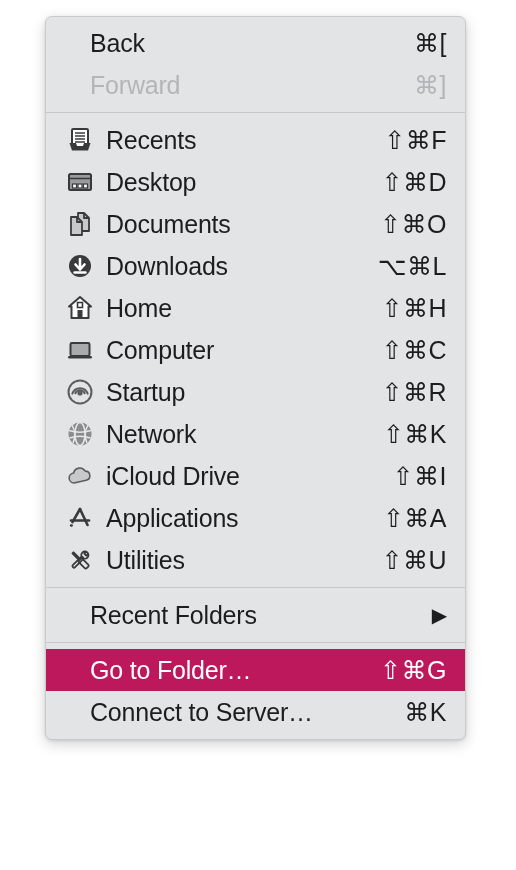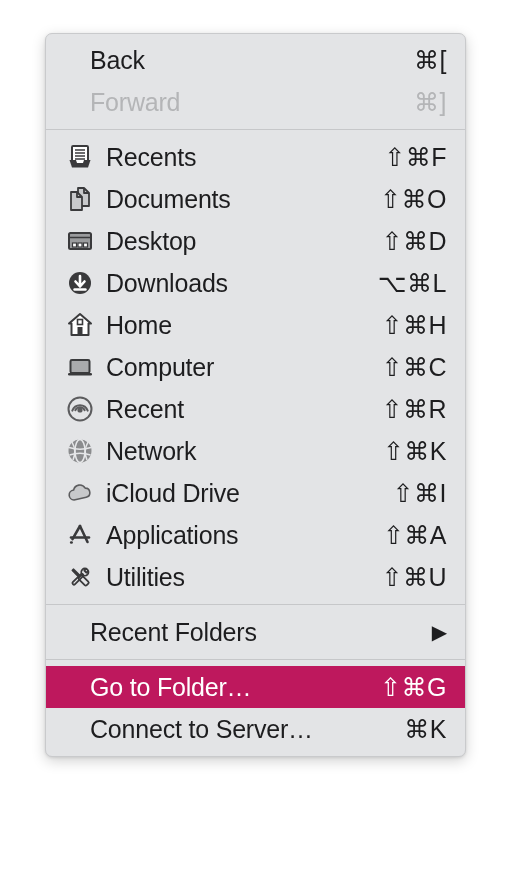--- a/index.html
+++ b/index.html
@@ -10,21 +10,21 @@
     height: 870px;
     background: #ffffff;
     font-family: "Liberation Sans", "DejaVu Sans", sans-serif;
     -webkit-font-smoothing: antialiased;
     overflow: hidden;
   }
 
   #menu-root {
     position: absolute;
     left: 45px;
-    top: 33px;
+    top: 16px;
     width: 421px;
     background: #e3e4e6;
     border: 1px solid #c9cacc;
     border-radius: 7px;
     box-shadow: 0 4px 14px rgba(0,0,0,0.18), 0 1px 3px rgba(0,0,0,0.10);
     padding: 5px 0 6px 0;
     overflow: hidden;
   }
 
   .menu-section { display: block; }
@@ -119,47 +119,47 @@
       <path d="M3.5 17 L24.5 17 L22 24.5 L6 24.5 Z" fill="#3a3a3c"></path>
       <path d="M10 17 L18 17 L17 20 L11 20 Z" fill="#ffffff"></path>
     </svg>
         </span>
         <span class="item-label">Recents</span>
         <span class="shortcut">⇧⌘F</span>
       </div>
       <div class="menu-item">
         <span class="icon-slot">
           <svg width="28" height="28" viewBox="0 0 28 28">
-      <path d="M12 3 h6 l5 5 v13 h-11 z" fill="#c8c9cb" stroke="#3a3a3c" stroke-width="1.8" stroke-linejoin="round"></path>
-      <path d="M18 3 v5 h5" fill="none" stroke="#3a3a3c" stroke-width="1.8" stroke-linejoin="round"></path>
-      <path d="M5 7 h6 l5 5 v13 h-11 z" fill="#c8c9cb" stroke="#3a3a3c" stroke-width="1.8" stroke-linejoin="round"></path>
-      <path d="M11 7 v5 h5" fill="none" stroke="#3a3a3c" stroke-width="1.8" stroke-linejoin="round"></path>
-    </svg>
-        </span>
-        <span class="item-label">Documents</span>
-        <span class="shortcut">⇧⌘O</span>
-      </div>
-      <div class="menu-item">
-        <span class="icon-slot">
-          <svg width="28" height="28" viewBox="0 0 28 28">
       <rect x="3" y="6" width="22" height="16" rx="1.5" fill="#9a9b9d" stroke="#3a3a3c" stroke-width="2"></rect>
       <line x1="3" y1="10.5" x2="25" y2="10.5" stroke="#3a3a3c" stroke-width="1.6"></line>
       <g fill="#ffffff" stroke="#3a3a3c" stroke-width="1.2">
         <rect x="6.5" y="16" width="4" height="4"></rect>
         <rect x="12" y="16" width="4" height="4"></rect>
         <rect x="17.5" y="16" width="4" height="4"></rect>
       </g>
     </svg>
         </span>
         <span class="item-label">Desktop</span>
         <span class="shortcut">⇧⌘D</span>
       </div>
       <div class="menu-item">
         <span class="icon-slot">
           <svg width="28" height="28" viewBox="0 0 28 28">
+      <path d="M12 3 h6 l5 5 v13 h-11 z" fill="#c8c9cb" stroke="#3a3a3c" stroke-width="1.8" stroke-linejoin="round"></path>
+      <path d="M18 3 v5 h5" fill="none" stroke="#3a3a3c" stroke-width="1.8" stroke-linejoin="round"></path>
+      <path d="M5 7 h6 l5 5 v13 h-11 z" fill="#c8c9cb" stroke="#3a3a3c" stroke-width="1.8" stroke-linejoin="round"></path>
+      <path d="M11 7 v5 h5" fill="none" stroke="#3a3a3c" stroke-width="1.8" stroke-linejoin="round"></path>
+    </svg>
+        </span>
+        <span class="item-label">Documents</span>
+        <span class="shortcut">⇧⌘O</span>
+      </div>
+      <div class="menu-item">
+        <span class="icon-slot">
+          <svg width="28" height="28" viewBox="0 0 28 28">
       <circle cx="14" cy="14" r="11" fill="#3a3a3c"></circle>
       <path d="M14 7 v9 M9.5 12.5 L14 17.5 L18.5 12.5" fill="none" stroke="#ffffff" stroke-width="2.6" stroke-linecap="round" stroke-linejoin="round"></path>
       <line x1="8.5" y1="20.5" x2="19.5" y2="20.5" stroke="#ffffff" stroke-width="2.4" stroke-linecap="round"></line>
     </svg>
         </span>
         <span class="item-label">Downloads</span>
         <span class="shortcut">⌥⌘L</span>
       </div>
       <div class="menu-item">
         <span class="icon-slot">
@@ -184,21 +184,21 @@
       </div>
       <div class="menu-item">
         <span class="icon-slot">
           <svg width="28" height="28" viewBox="0 0 28 28">
       <circle cx="14" cy="14" r="11.5" fill="none" stroke="#5c5c5e" stroke-width="2"></circle>
       <circle cx="14" cy="15" r="2.6" fill="#5c5c5e"></circle>
       <path d="M9.3 15.2 a5.2 5.2 0 0 1 9.4 0" fill="none" stroke="#5c5c5e" stroke-width="2" stroke-linecap="round"></path>
       <path d="M6.3 15.6 a8.2 8.2 0 0 1 15.4 0" fill="none" stroke="#5c5c5e" stroke-width="2" stroke-linecap="round"></path>
     </svg>
         </span>
-        <span class="item-label">Recent</span>
+        <span class="item-label">Startup</span>
         <span class="shortcut">⇧⌘R</span>
       </div>
       <div class="menu-item">
         <span class="icon-slot">
           <svg width="28" height="28" viewBox="0 0 28 28">
       <circle cx="14" cy="14" r="11.5" fill="#8b8c8e"></circle>
       <g fill="none" stroke="#e6e7e9" stroke-width="1.5">
         <ellipse cx="14" cy="14" rx="5" ry="11.5"></ellipse>
         <path d="M3 10.5 Q14 14 25 10.5"></path>
         <path d="M3.5 18 Q14 14.5 24.5 18"></path>

